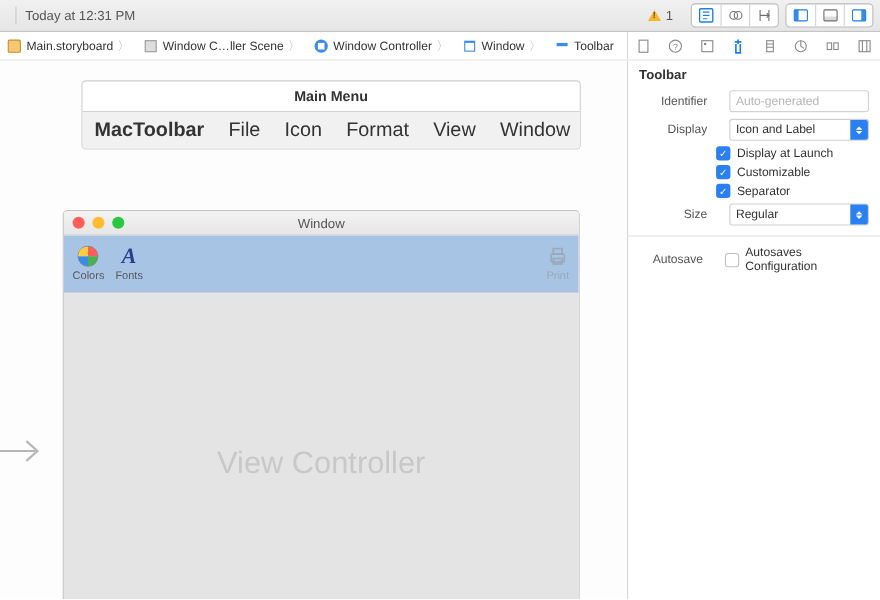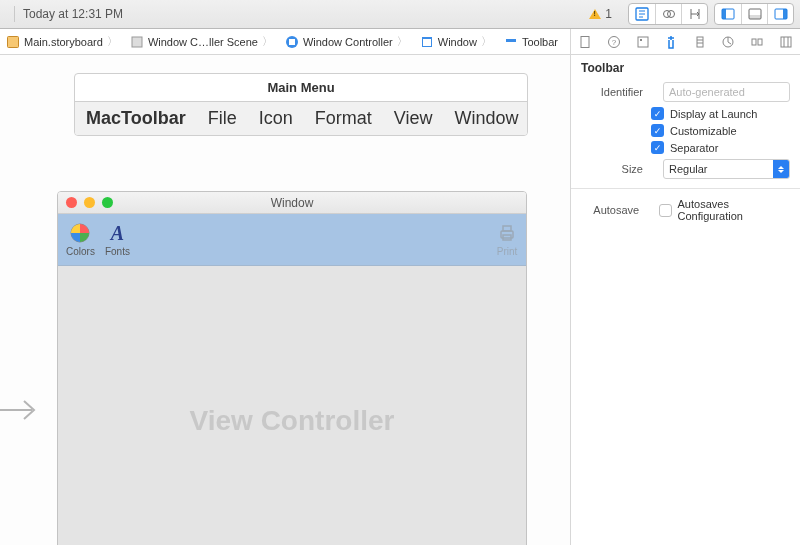--- a/index.html
+++ b/index.html
@@ -52,21 +52,21 @@
   .traffic{display:flex;gap:7px;margin-left:8px;}
   .traffic span{width:11px;height:11px;border-radius:50%;}
   .tl-r{background:#ff5f57;} .tl-y{background:#febc2e;} .tl-g{background:#28c840;}
   .wc-title{position:absolute;left:0;right:0;text-align:center;font-size:12px;color:#555;}
   .wc-toolbar{height:52px;background:#a7c4e4;border-bottom:1px solid #a3b8cf;display:flex;align-items:center;padding:0 8px;}
   .tb-item{display:flex;flex-direction:column;align-items:center;font-size:10px;color:#585858;margin-right:10px;}
   .tb-item .ic{width:22px;height:22px;display:flex;align-items:center;justify-content:center;margin-bottom:2px;}
   .tb-item.dim{color:#9ba9b8;margin-left:auto;margin-right:0;}
   .tb-item.dim .ic svg{stroke:#9ba9b8;}
   .wc-body{flex:1;background:#e4e4e4;display:flex;align-items:center;justify-content:center;}
-  .vc-label{font-size:28px;font-weight:700;color:#c8c8c8;}
+  .vc-label{font-size:28px;font-weight:400;color:#c8c8c8;}
 
   .arrow-in{position:absolute;left:-6px;top:340px;}
   .arrow-in svg{width:48px;height:30px;stroke:#b5b5b5;fill:none;stroke-width:2;}
 
   
   .ins-header{font-weight:700;font-size:12px;padding:6px 10px 4px;color:#333;}
   .ins-row{display:flex;align-items:center;padding:3px 10px;}
   .ins-row .lab{width:62px;text-align:right;margin-right:20px;color:#555;}
   .ins-input{flex:1;height:20px;border:1px solid #d2d2d2;border-radius:3px;padding:0 5px;background:#fff;color:#b5b5b5;font-size:11px;display:flex;align-items:center;}
   .ins-select{flex:1;height:20px;border:1px solid #cfcfcf;border-radius:3px;background:#fff;display:flex;align-items:center;padding:0 5px;font-size:11px;position:relative;}
@@ -312,20 +312,27 @@
   <div class="inspector">
     <div class="ins-header">Toolbar</div>
 
     <div class="ins-row">
       <span class="lab">Identifier</span>
       <div class="ins-input">
           <span>Auto-generated</span>
         </div>
     </div>
 
+    <div class="ins-row">
+      <span class="lab">Display</span>
+      <div class="ins-select">
+          <span>Icon and Label</span>
+          <span class="caret"></span>
+        </div>
+    </div>
 
     <div class="chk-row">
       <span class="chk on">✓</span>
       <span>Display at Launch</span>
     </div>
     <div class="chk-row">
       <span class="chk on">✓</span>
       <span>Customizable</span>
     </div>
     <div class="chk-row">

